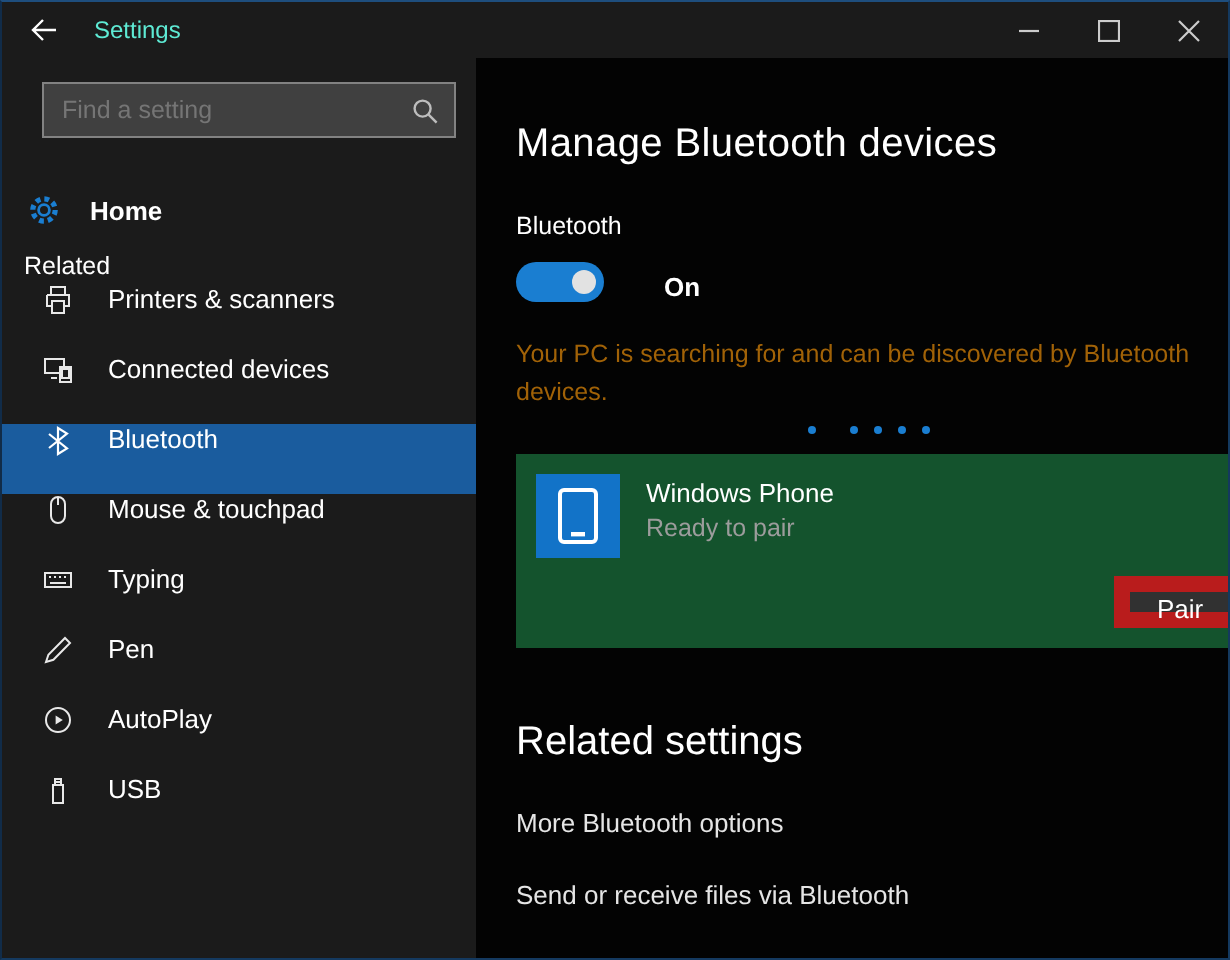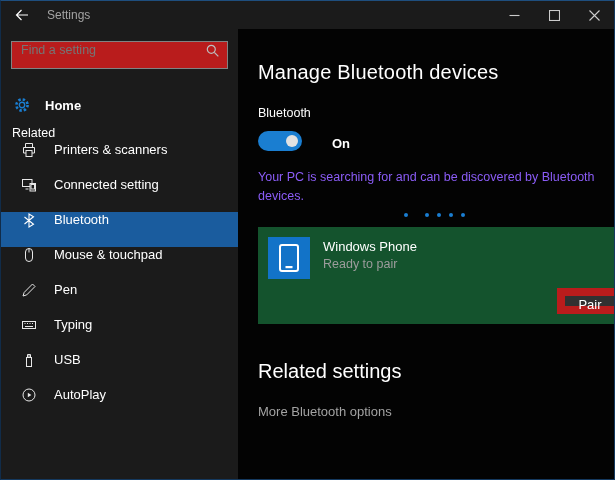--- a/index.html
+++ b/index.html
@@ -6,59 +6,59 @@
   .window{
     width:615px;height:480px;box-sizing:border-box;position:relative;
     background:#1b1b1b;color:#fff;overflow:hidden;
     border-top:1px solid #1e4e7e;border-right:1px solid #14395f;
     border-bottom:1px solid #14395f;border-left:1px solid #112c49;
     font-family:"Liberation Sans",sans-serif;
   }
   
   .titlebar{height:28px;display:flex;align-items:center;}
   .back-btn{width:42px;height:28px;display:flex;align-items:center;justify-content:center;cursor:default;}
-  .tb-title{font-size:12px;color:#a3a3a3;margin-left:4px;}
+  .tb-title{font-size:12px;color:#5eead4;margin-left:4px;}
   .caption-btns{margin-left:auto;display:flex;}
   .cap-btn{width:40px;height:28px;display:flex;align-items:center;justify-content:center;}
   
   .body{display:flex;height:450px;}
   .sidebar{width:237px;flex:none;background:#1b1b1b;}
   .main{flex:1;background:#030303;padding:22px 0 0 20px;box-sizing:border-box;}
   
-  .search-box{margin:12px 10px 0 10px;height:26px;border:1px solid #828282;background:#b91c1c;
-    display:flex;align-items:flex-start;padding:0 7px;}
+  .search-box{margin:12px 10px 0 20px;height:26px;border:1px solid #828282;background:#404040;
+    display:flex;align-items:center;padding:0 7px;}
   .search-box input{flex:1;background:transparent;border:none;outline:none;color:#fff;
     font-size:12.5px;font-family:"Liberation Sans",sans-serif;}
   .home-item{display:flex;align-items:flex-end;gap:15px;height:38px;margin-top:6px;padding-left:13px;
     font-size:13px;font-weight:bold;}
   .group-label{margin:13px 0 2px 11px;font-size:12.5px;color:#ffffff;}
   .nav-item{height:35px;display:flex;gap:17px;padding-left:20px;font-size:13px;}
   .nav-item.selected{background:#1a5c9e;}
   .icon16{width:16px;height:16px;display:flex;align-items:center;justify-content:center;flex:none;}
   
   .h1{font-size:20px;font-weight:300;letter-spacing:.2px;margin-top:10px;}
   .bt-label{margin-top:22px;font-size:12.5px;}
   .toggle-row{margin-top:11px;display:flex;align-items:flex-end;gap:30px;font-weight:bold;}
   .toggle{width:44px;height:20px;border-radius:10px;background:#1a7ed1;position:relative;}
   .toggle .knob{position:absolute;right:4px;top:4px;width:12px;height:12px;border-radius:50%;background:#e2e2e2;}
   .on-label{font-size:13px;}
-  .discovery{margin-top:17px;width:352px;font-size:12.5px;line-height:1.5;color:#8b5cf6;}
+  .discovery{margin-top:17px;width:352px;font-size:12.5px;line-height:1.5;color:#a16207;}
   .dots{width:352px;margin-top:7px;display:flex;justify-content:center;align-items:center;}
   .dot{width:4px;height:4px;border-radius:50%;background:#1a7ed1;margin:0 4px;}
   .dot:first-child{margin-right:13px;}
   .device-card{width:376px;margin-top:10px;background:#14532d;padding:10px 11px 10px 10px;box-sizing:border-box;}
   .card-top{display:flex;gap:13px;}
   .tile{width:42px;height:42px;background:#1273c8;display:flex;align-items:center;justify-content:center;flex:none;}
   .dev-name{font-size:13px;color:#fff;margin-top:2px;}
   .dev-status{font-size:12.5px;color:#9c9c9c;margin-top:3px;}
   .pair-row{display:flex;justify-content:flex-end;margin-top:9px;}
   .pair-btn{min-width:66px;height:26px;background:#313131;border:8px solid #b91c1c;color:#fff;
     font-size:13px;font-family:"Liberation Sans",sans-serif;}
   .h2{margin-top:36px;font-size:20px;font-weight:300;}
-  .link{display:block;margin-top:21px;color:#a3a3a3;font-size:13px;text-decoration:none;width:max-content;}
+  .link{display:block;margin-top:21px;color:#e5e5e5;font-size:13px;text-decoration:none;width:max-content;}
   svg{display:block;}
 </style>
 </head>
 <body>
 
 <div class="window">
 
   <div class="titlebar">
     <div class="back-btn">
       <span class="icon16">
@@ -133,21 +133,21 @@
 
       <div class="nav-item">
         <span class="icon16">
           <svg width="16" height="16" viewBox="0 0 16 16" fill="none" stroke="#e8e8e8">
               <rect x="1.5" y="2.5" width="9.5" height="7"></rect>
               <path d="M4.5 12h3"></path>
               <rect x="9" y="6.5" width="5.5" height="7.5" fill="#1b1b1b"></rect>
               <rect x="10" y="7.5" width="3.5" height="4.5"></rect>
             </svg>
         </span>
-        <span>Connected setting</span>
+        <span>Connected devices</span>
       </div>
 
       <div class="nav-item selected">
         <span class="icon16">
           <svg width="12" height="15" viewBox="0 0 12 15" fill="none" stroke="#ffffff" stroke-width="1.1">
               <path d="M1.5 4l9 7.2L6 14V1l4.5 2.8-9 7.2"></path>
             </svg>
         </span>
         <span>Bluetooth</span>
       </div>
@@ -158,54 +158,54 @@
               <rect x="4.5" y="1.5" width="7" height="13" rx="3.5"></rect>
               <path d="M8 1.5v4"></path>
             </svg>
         </span>
         <span>Mouse &amp; touchpad</span>
       </div>
 
       <div class="nav-item">
         <span class="icon16">
           <svg width="16" height="16" viewBox="0 0 16 16" fill="none" stroke="#e8e8e8">
-              <path d="M2 14l1.2-3.6L11.5 2l2.5 2.5-8.3 8.4L2 14z"></path>
-            </svg>
-        </span>
-        <span>Pen</span>
-      </div>
-
-      <div class="nav-item">
-        <span class="icon16">
-          <svg width="16" height="16" viewBox="0 0 16 16" fill="none" stroke="#e8e8e8">
               <rect x="1.5" y="4.5" width="13" height="7"></rect>
               <path d="M3.5 6.5h1 M6 6.5h1 M8.5 6.5h1 M11 6.5h1 M4 9.5h8" stroke-width="1"></path>
             </svg>
         </span>
         <span>Typing</span>
       </div>
 
       <div class="nav-item">
         <span class="icon16">
           <svg width="16" height="16" viewBox="0 0 16 16" fill="none" stroke="#e8e8e8">
+              <path d="M2 14l1.2-3.6L11.5 2l2.5 2.5-8.3 8.4L2 14z"></path>
+            </svg>
+        </span>
+        <span>Pen</span>
+      </div>
+
+      <div class="nav-item">
+        <span class="icon16">
+          <svg width="16" height="16" viewBox="0 0 16 16" fill="none" stroke="#e8e8e8">
+              <circle cx="8" cy="8" r="6"></circle>
+              <path d="M6.8 5.8v4.4L10.4 8z" fill="#e8e8e8" stroke="none"></path>
+            </svg>
+        </span>
+        <span>AutoPlay</span>
+      </div>
+
+      <div class="nav-item">
+        <span class="icon16">
+          <svg width="16" height="16" viewBox="0 0 16 16" fill="none" stroke="#e8e8e8">
               <rect x="5.5" y="5.5" width="5" height="9"></rect>
               <path d="M6.5 5.5v-3h3v3 M7.5 3.5v1 M8.5 3.5v1"></path>
             </svg>
         </span>
         <span>USB</span>
-      </div>
-
-      <div class="nav-item">
-        <span class="icon16">
-          <svg width="16" height="16" viewBox="0 0 16 16" fill="none" stroke="#e8e8e8">
-              <circle cx="8" cy="8" r="6"></circle>
-              <path d="M6.8 5.8v4.4L10.4 8z" fill="#e8e8e8" stroke="none"></path>
-            </svg>
-        </span>
-        <span>AutoPlay</span>
       </div>
 
     </div>
 
     <div class="main">
 
       <div class="h1">Manage Bluetooth devices</div>
 
       <div class="bt-label">Bluetooth</div>
 
@@ -240,16 +240,17 @@
           </div>
         </div>
         <div class="pair-row">
           <button class="pair-btn">Pair</button>
         </div>
       </div>
 
       <div class="h2">Related settings</div>
 
       <a class="link" href="#">More Bluetooth options</a>
+      <a class="link" href="#">Send or receive files via Bluetooth</a>
 
     </div>
   </div>
 </div>
 
 </body></html>

